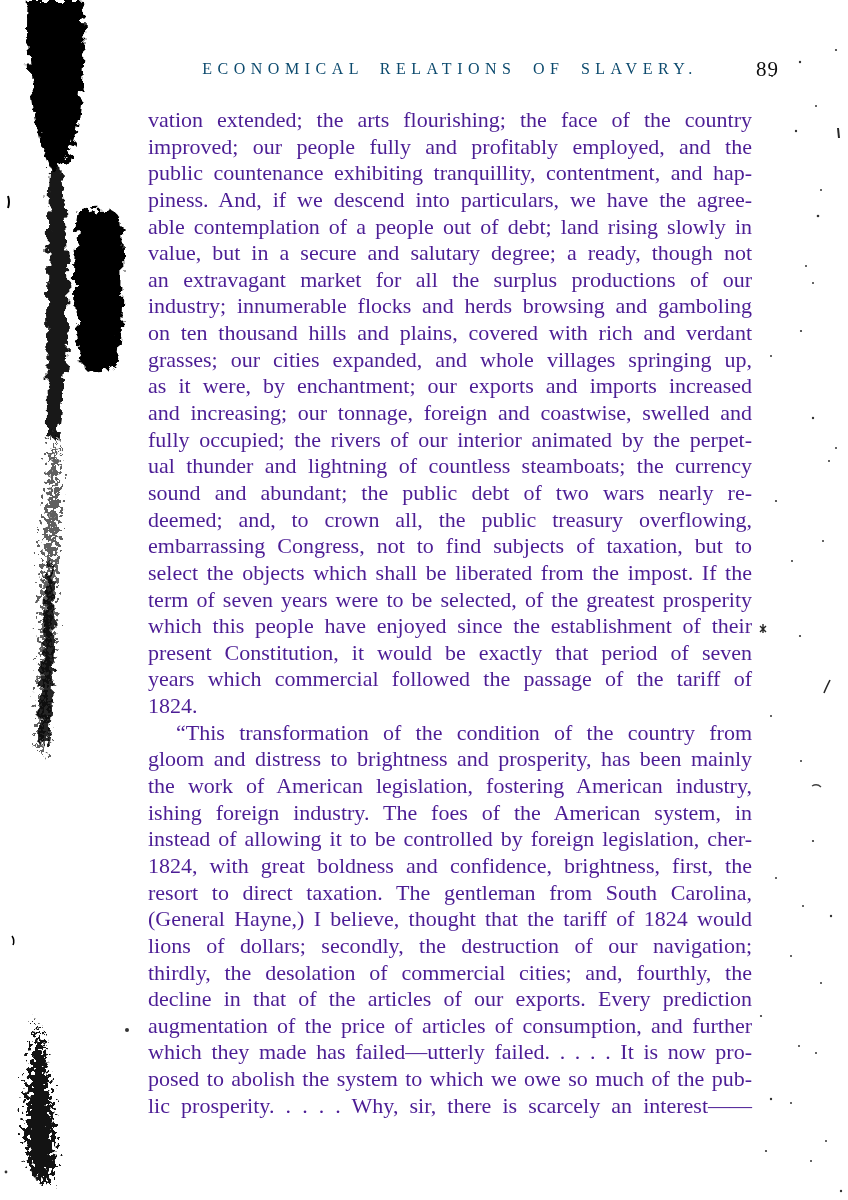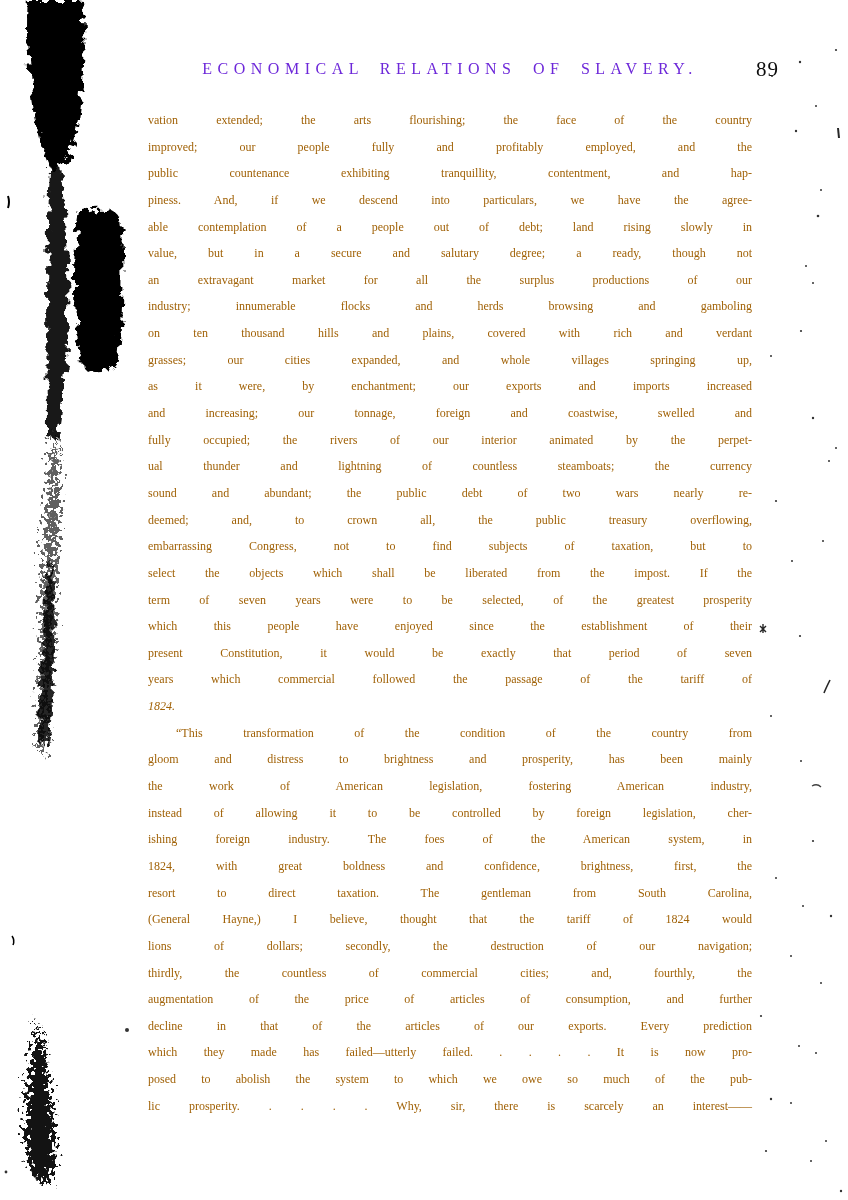--- a/index.html
+++ b/index.html
@@ -11,44 +11,44 @@
     font-family:"Liberation Serif","DejaVu Serif",serif;
     color:#0b0b0b;
   }
   .running-header{
     position:absolute;
     top:60px;left:148px;width:604px;
     text-align:center;
     font-size:16px;
     letter-spacing:5.5px;
     word-spacing:7px;
-    color:#6d28d9;
+    color:#0c4a6e;
   }
   .page-number{
     position:absolute;
     top:57px;left:756px;
     font-size:21px;
     letter-spacing:1px;
     color:#0d0d0d;
   }
   .body-text{
     position:absolute;
     top:107px;left:148px;width:604px;
-    font-size:12px;
-    color:#a16207;
+    font-size:22px;
+    color:#4c1d95;
   }
   .line{
     height:26.65px;
     line-height:26.65px;
     text-align:justify;
     text-align-last:justify;
     white-space:normal;
     overflow:visible;
   }
-  .line.flush{ text-align-last:left;font-style:italic; }
+  .line.flush{ text-align-last:left; }
   .line.indent{ text-indent:28px; }
   .artifacts{
     position:absolute;top:0;left:0;
     pointer-events:none;
   }
 </style>
 </head>
 <body>
 
 <div class="page">
@@ -148,27 +148,27 @@
     <div class="line">embarrassing Congress, not to find subjects of taxation, but to</div>
     <div class="line">select the objects which shall be liberated from the impost. If the</div>
     <div class="line">term of seven years were to be selected, of the greatest prosperity</div>
     <div class="line">which this people have enjoyed since the establishment of their</div>
     <div class="line">present Constitution, it would be exactly that period of seven</div>
     <div class="line">years which commercial followed the passage of the tariff of</div>
     <div class="line flush">1824.</div>
     <div class="line indent">“This transformation of the condition of the country from</div>
     <div class="line">gloom and distress to brightness and prosperity, has been mainly</div>
     <div class="line">the work of American legislation, fostering American industry,</div>
+    <div class="line">ishing foreign industry. The foes of the American system, in</div>
     <div class="line">instead of allowing it to be controlled by foreign legislation, cher-</div>
-    <div class="line">ishing foreign industry. The foes of the American system, in</div>
     <div class="line">1824, with great boldness and confidence, brightness, first, the</div>
     <div class="line">resort to direct taxation. The gentleman from South Carolina,</div>
     <div class="line">(General Hayne,) I believe, thought that the tariff of 1824 would</div>
     <div class="line">lions of dollars; secondly, the destruction of our navigation;</div>
-    <div class="line">thirdly, the countless of commercial cities; and, fourthly, the</div>
+    <div class="line">thirdly, the desolation of commercial cities; and, fourthly, the</div>
+    <div class="line">decline in that of the articles of our exports. Every prediction</div>
     <div class="line">augmentation of the price of articles of consumption, and further</div>
-    <div class="line">decline in that of the articles of our exports. Every prediction</div>
     <div class="line">which they made has failed—utterly failed. . . . . It is now pro-</div>
     <div class="line">posed to abolish the system to which we owe so much of the pub-</div>
     <div class="line">lic prosperity. . . . . Why, sir, there is scarcely an interest——</div>
   </div>
 
 </div>
 
 </body></html>

